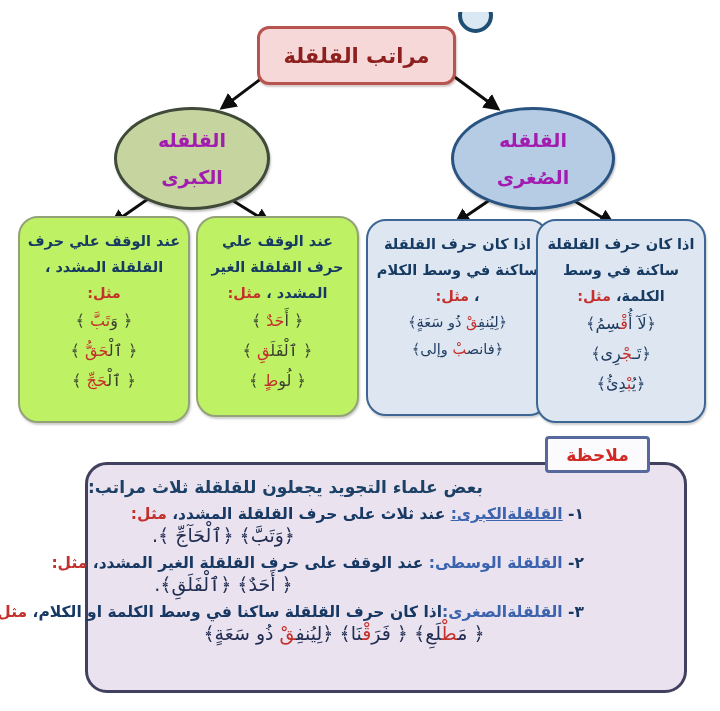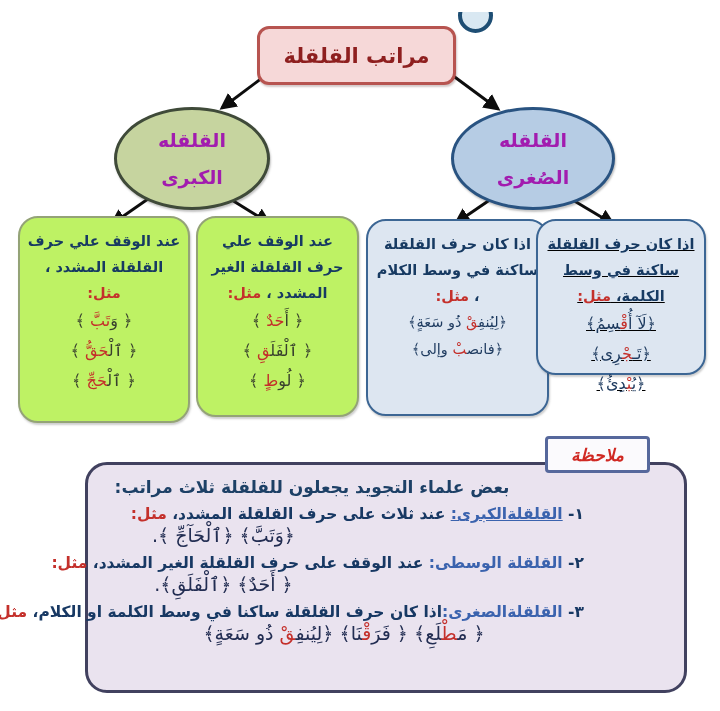--- a/index.html
+++ b/index.html
@@ -28,42 +28,42 @@
   .ellipse.right{left:451px;top:95px;width:158px;height:97px;background:#b6cce4;border:3px solid #295381;}
   .dbox{
     position:absolute;border-radius:20px;padding:11px 5px 6px;text-align:center;
     box-shadow:1px 2px 2px rgba(60,60,60,.25);box-sizing:border-box;
   }
   .box-green{background:#bef264;border:2px solid #94a377;}
   .box-blue{background:#dde6f1;border:2px solid #3c6694;}
   .b1{left:18px;top:204px;width:172px;height:207px;}
   .b2{left:196px;top:204px;width:163px;height:201px;}
   .b3{left:366px;top:207px;width:183px;height:197px;}
-  .b4{left:536px;top:207px;width:170px;height:156px;text-decoration:underline;}
+  .b4{left:536px;top:207px;width:170px;height:204px;}
   .dbox .heading{font-size:14.5px;font-weight:bold;line-height:1.78;color:#173a62;}
   .example-line{font-size:16px;line-height:1.85;white-space:nowrap;}
   .box-green .example-line{color:#38402d;}
   .box-blue .example-line{color:#1d3a5f;}
   .b3 .example-line{font-size:14.5px;}
   .seg-red{color:#c4302b;}
   .seg-blue{color:#3b63ae;}
   .u{text-decoration:underline;text-align:right;}
   .note-box{
     position:absolute;left:85px;top:450px;width:602px;height:231px;
     background:#eae3ef;border:3px solid #41415f;border-radius:22px;box-sizing:border-box;
   }
   .note-badge{
     position:absolute;left:545px;top:424px;width:105px;height:37px;
     background:#fbfafd;border:3px solid #56689c;border-radius:4px;
     color:#d02923;font-weight:bold;font-size:17px;
-    display:flex;align-items:center;justify-content:center;box-sizing:border-box;font-style:italic;
+    display:flex;align-items:center;justify-content:center;box-sizing:border-box;
   }
   .note-heading{
     font-size:17px;font-weight:bold;color:#1d4066;
-    padding:12px 148px 0 0;white-space:nowrap;text-align:center;
+    padding:12px 148px 0 0;white-space:nowrap;text-align:left;
   }
   .item-line{
     font-size:15.5px;font-weight:bold;color:#173863;
     padding-right:100px;white-space:nowrap;text-align:right;margin-top:8px;
   }
   .item-example{
     font-size:19px;color:#222d52;padding-right:325px;
     white-space:nowrap;text-align:center;margin-top:1px;
   }
   .item-example.wide{padding-right:84px;}

